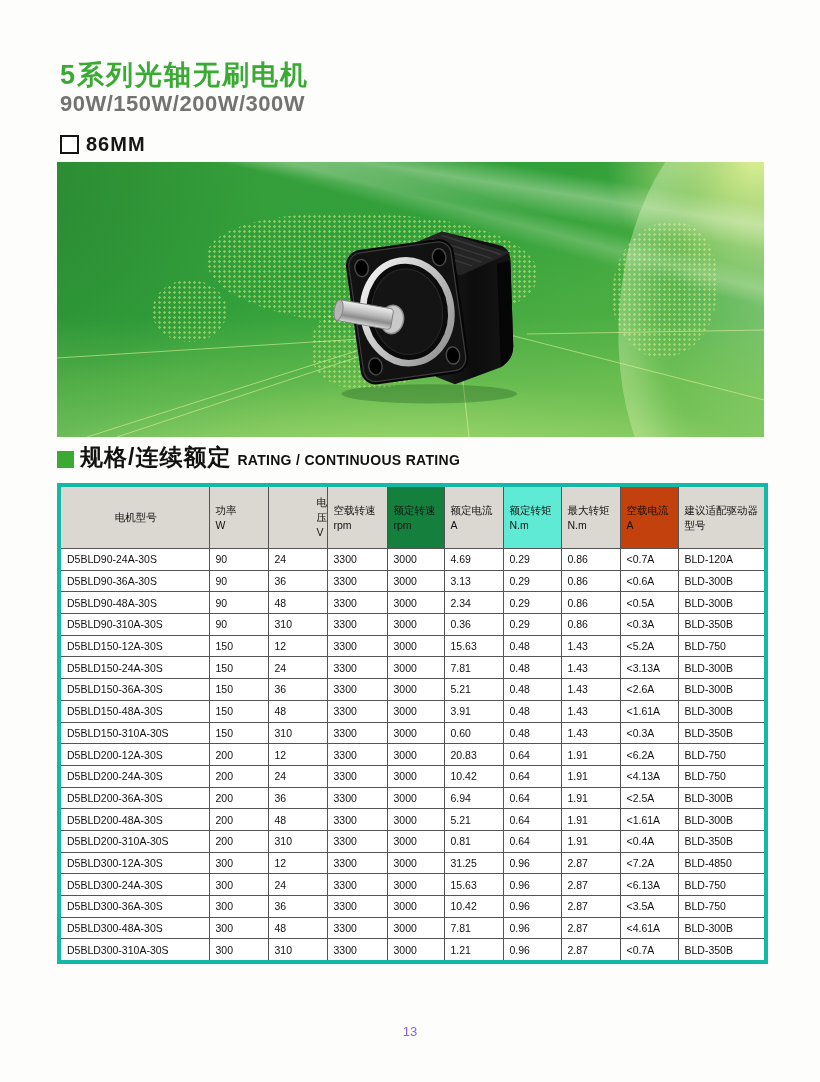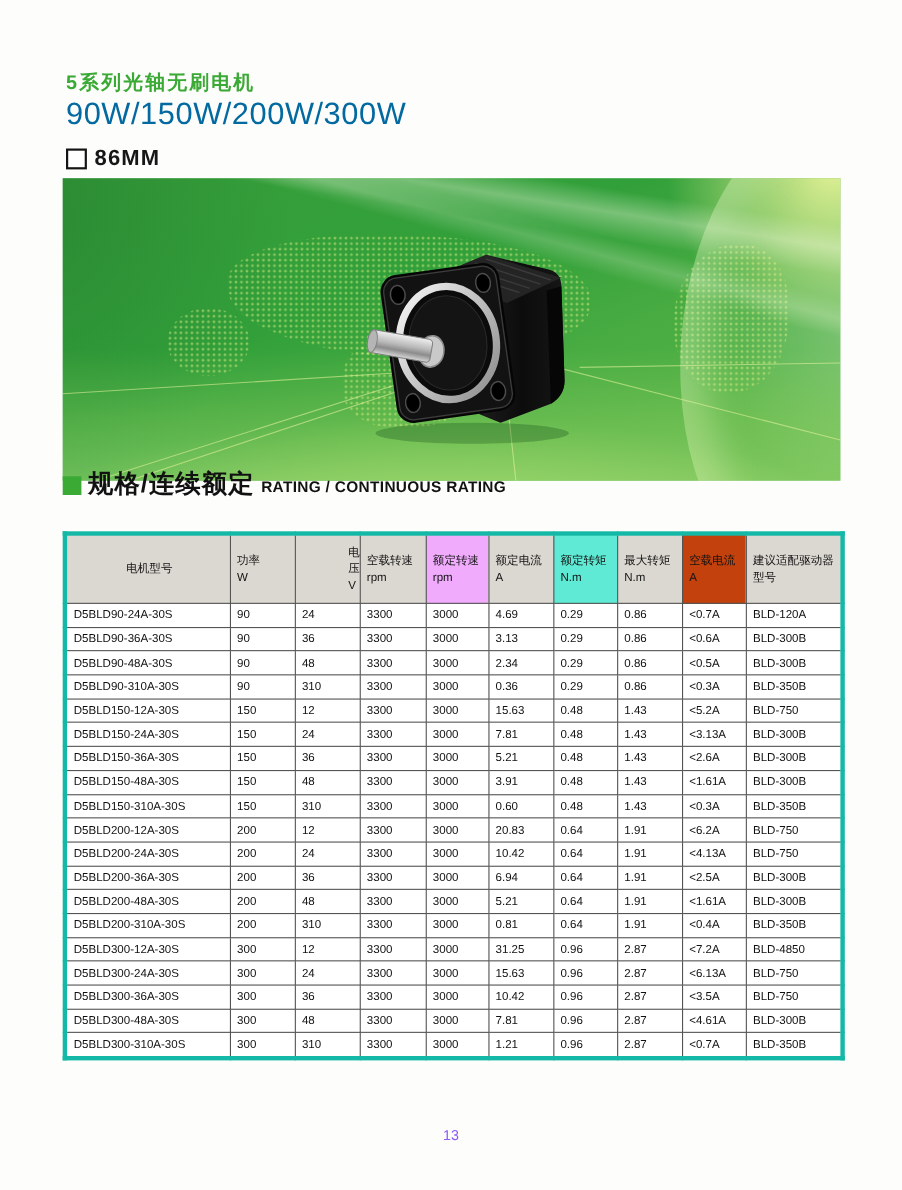--- a/index.html
+++ b/index.html
@@ -4,22 +4,22 @@
 <style>
   html,body{margin:0;padding:0;}
   body{
     width:820px;height:1082px;position:relative;
     background:#fdfdfb;
     font-family:"Liberation Sans","DejaVu Sans",sans-serif;
     color:#1a1a1a;overflow:hidden;
   }
   
   .title-block{position:absolute;left:60px;top:60px;}
-  .main-title{font-size:18px;font-weight:bold;letter-spacing:2px;line-height:30px;margin:0;}
-  .sub-title{font-size:28px;font-weight:normal;letter-spacing:.5px;line-height:27px;margin:0;color:#0369a1;}
+  .main-title{font-size:27px;font-weight:bold;letter-spacing:2px;line-height:30px;margin:0;}
+  .sub-title{font-size:22px;font-weight:bold;letter-spacing:.5px;line-height:27px;margin:0;color:#737373;}
   .frame-line{display:flex;align-items:center;gap:7px;margin-top:16px;}
   .frame-square{width:15px;height:15px;border:2.5px solid #141414;background:#fff;display:inline-block;}
   .frame-size{font-size:20px;font-weight:bold;letter-spacing:1px;color:#161616;}
   
   .banner{
     position:absolute;left:57px;top:162px;width:707px;height:275px;overflow:hidden;
     background:
       radial-gradient(circle at 99% -4%, rgba(246,250,160,.9), rgba(246,250,160,0) 20%),
       radial-gradient(ellipse 38% 85% at 106% 48%, rgba(255,255,250,.30), transparent 65%),
       radial-gradient(ellipse 75% 55% at 48% 118%, #93d45c, rgba(147,212,92,0) 72%),
@@ -38,21 +38,21 @@
   .dots{position:absolute;opacity:.75;
     background-image:radial-gradient(rgba(228,243,135,.65) 1px,transparent 1.5px);
     background-size:5px 5px;}
   .dots.d1{left:150px;top:52px;width:330px;height:112px;border-radius:38% 55% 45% 60%;}
   .dots.d2{left:255px;top:142px;width:125px;height:85px;border-radius:45% 50% 55% 40%;}
   .dots.d3{left:555px;top:60px;width:105px;height:135px;border-radius:55% 40% 50% 45%;}
   .dots.d4{left:95px;top:118px;width:75px;height:62px;border-radius:50%;}
   .floor-lines{position:absolute;left:0;top:0;width:100%;height:100%;}
   .motor-wrap{position:absolute;left:272px;top:40px;width:210px;height:210px;}
   
-  .section-head{position:absolute;left:57px;top:424px;display:flex;align-items:baseline;gap:6px;}
+  .section-head{position:absolute;left:57px;top:442px;display:flex;align-items:baseline;gap:6px;}
   .section-square{width:17px;height:17px;display:inline-block;align-self:center;margin-top:3px;}
   .section-cn{font-size:23px;font-weight:bold;letter-spacing:1px;color:#111;}
   .section-en{font-size:14px;font-weight:bold;letter-spacing:.3px;color:#111;}
   
   table.specs{
     position:absolute;left:57px;top:483px;width:707px;
     border-collapse:collapse;table-layout:fixed;
     border:4px solid #14b8a6;
   }
   table.specs th,table.specs td{border:1px solid #545454;}
@@ -181,21 +181,21 @@
           <div>W</div>
         </th>
         <th style="background: rgb(219, 215, 209); padding-left: 48px;">
           <div>电压</div>
           <div>V</div>
         </th>
         <th style="background: rgb(219, 215, 209);">
           <div>空载转速</div>
           <div>rpm</div>
         </th>
-        <th style="background: #f0abfc;">
+        <th style="background: #15803d;">
           <div>额定转速</div>
           <div>rpm</div>
         </th>
         <th style="background: rgb(219, 215, 209);">
           <div>额定电流</div>
           <div>A</div>
         </th>
         <th style="background: #5eead4;">
           <div>额定转矩</div>
           <div>N.m</div>

